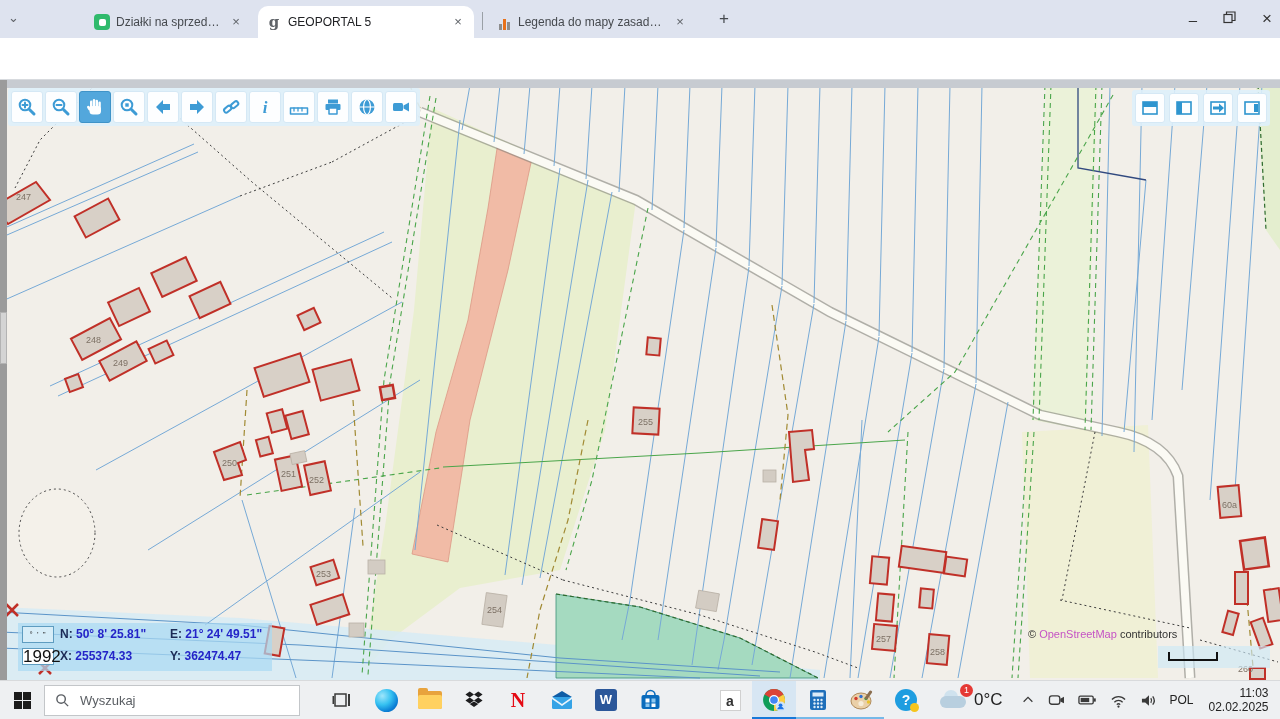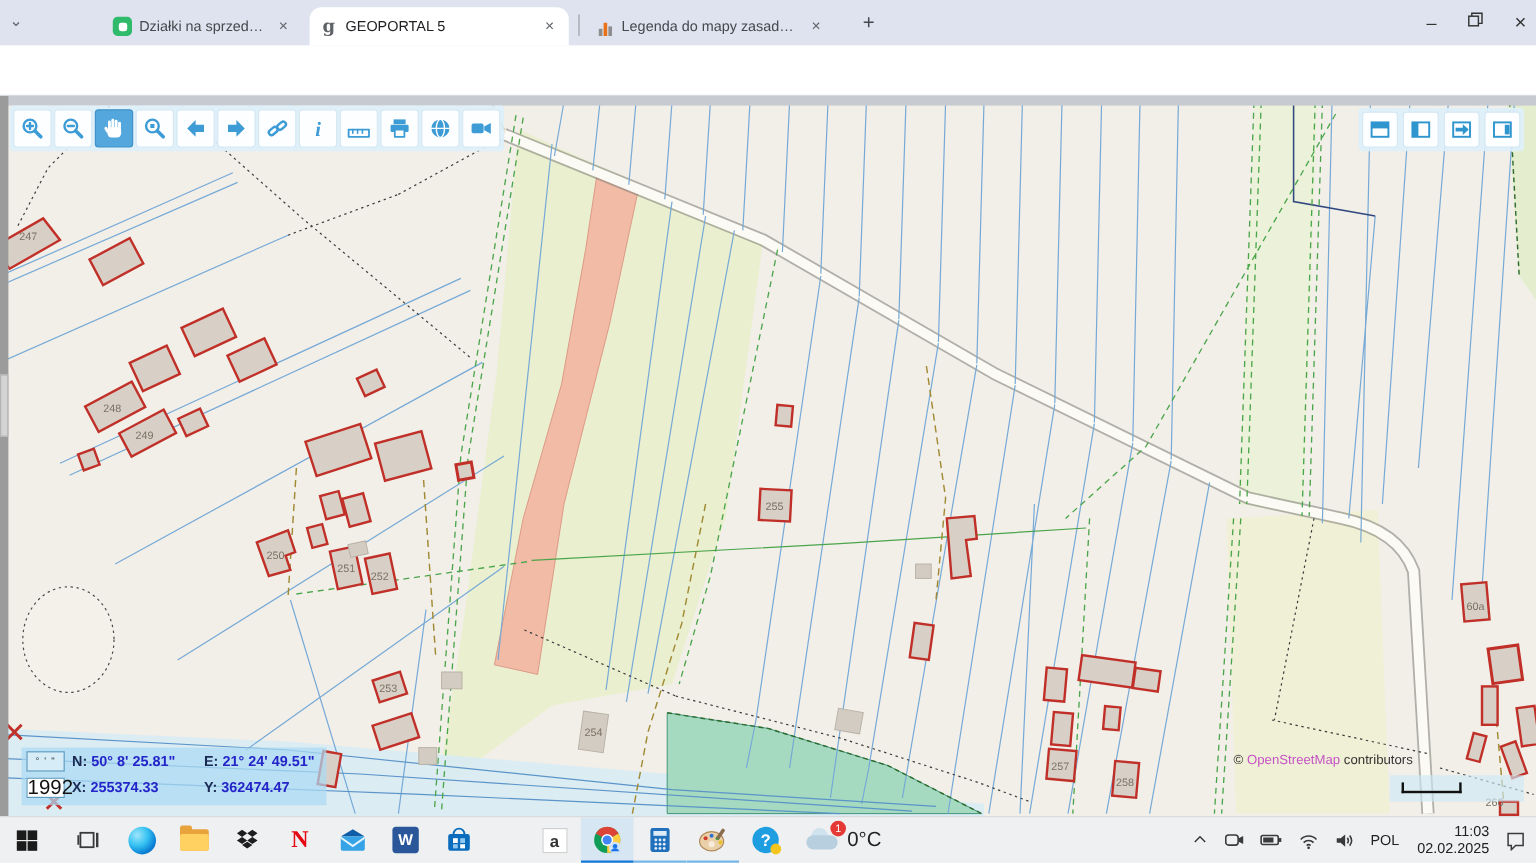--- a/index.html
+++ b/index.html
@@ -452,20 +452,27 @@
 <div class="abs" id="taskbar">
   <div class="tbi">
       <span id="start-grid">
         <i></i>
         <i></i>
         <i></i>
         <i></i>
       </span>
     </div>
 
+  <div id="tb-search">
+    <svg width="15" height="15" viewBox="0 0 16 16">
+        <circle cx="6.5" cy="6.5" r="4.5" fill="none" stroke="#5a5e63" stroke-width="1.5"></circle>
+        <line x1="10" y1="10" x2="14" y2="14" stroke="#5a5e63" stroke-width="1.5"></line>
+      </svg>
+    <span>Wyszukaj</span>
+  </div>
 
   <div class="tbi" style="margin-left:8px">
     <svg width="20" height="20" viewBox="0 0 20 20">
         <rect x="3" y="4" width="11" height="12" fill="none" stroke="#3a3a3a" stroke-width="1.5"></rect>
         <rect x="16" y="4" width="2" height="12" fill="#3a3a3a"></rect>
         <rect x="0.5" y="6" width="1.5" height="8" fill="#3a3a3a"></rect>
       </svg>
   </div>
   <div class="tbi">
       <span id="edge-circle"></span>

